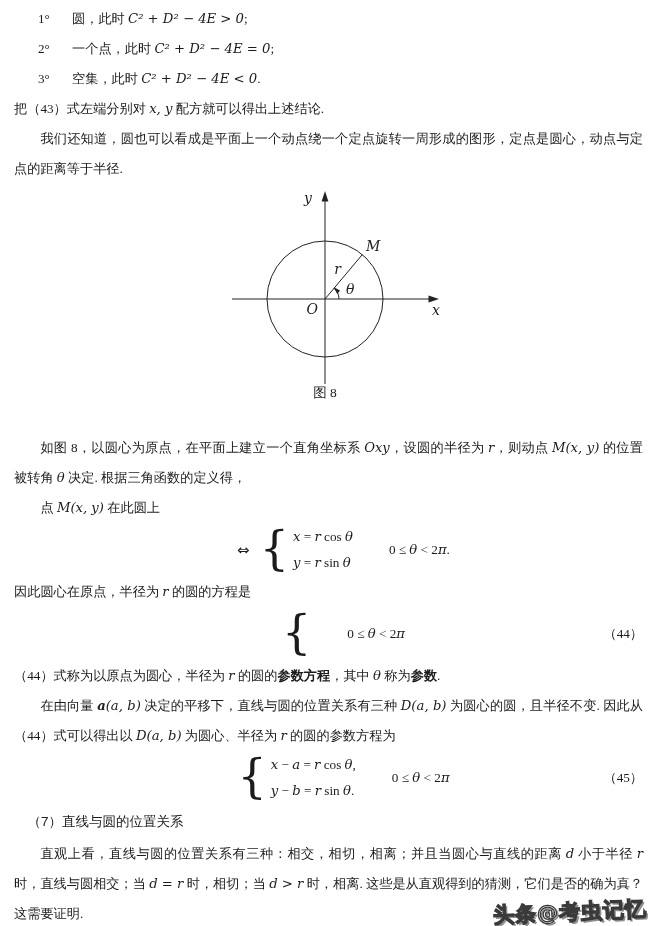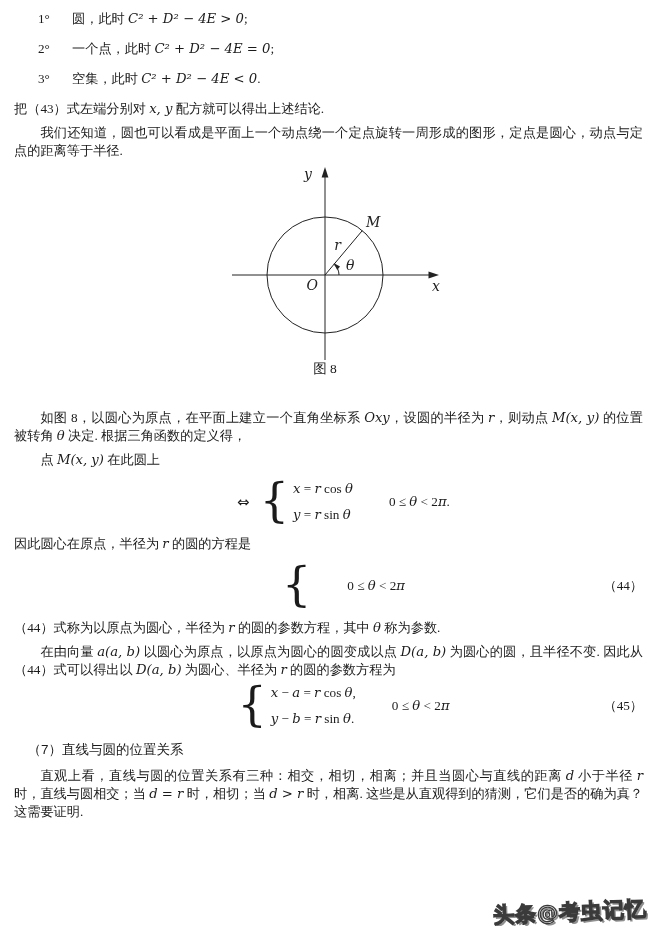--- a/index.html
+++ b/index.html
@@ -5,24 +5,24 @@
   html,body { margin:0; padding:0; background:#888; }
   .page {
     width:655px; height:926px; margin:0 auto; background:#ffffff;
     font-family:"Liberation Serif","DejaVu Serif",serif;
     font-size:13.2px; color:#1b1b1b; position:relative; overflow:hidden;
   }
   .content { padding:4px 12px 0 14px; }
   .case-item { display:flex; margin-left:24px; line-height:30px; }
   .case-num { width:34px; flex:0 0 34px; }
   .line { line-height:30px; }
-  .para { line-height:18px; text-align:justify; }
+  .para { line-height:30px; text-align:justify; }
   .indent { text-indent:2em; }
   .math, span.m { font-style:italic; font-family:"DejaVu Serif","Liberation Serif",serif; }
-  span.b { font-weight:normal;margin-top:36px; }
+  span.b { font-weight:bold;margin-top:36px; }
   .figure-wrap { height:214px; margin-top:4px; position:relative; }
   .figure-wrap svg { position:absolute; left:210px; top:0; }
   .fig-label { font-family:"DejaVu Serif",serif; font-style:italic; font-size:14px; fill:#222; }
   .fig-caption { font-family:"Liberation Serif",serif; font-size:13.5px; fill:#1b1b1b; }
   .mt16 { margin-top:31px; }
   .eq { position:relative; display:flex; justify-content:center; align-items:center; height:54px; }
   .eq-inner { display:flex; align-items:center; margin-left:30px; }
   .iff { margin-right:10px; font-size:15px; font-family:"DejaVu Sans",sans-serif; }
   .brace { font-size:46px; line-height:1; font-weight:300; transform:translateY(-2px);
            font-family:"DejaVu Serif",serif; }
@@ -110,21 +110,21 @@
     <div class="eq">
       <div class="eq-inner">
         <span class="brace">{</span>
         <span class="eq-cond"><span>0 ≤ </span><span class="m">θ</span><span> &lt; 2</span><span class="m">π</span></span>
       </div>
       <span class="eq-tag">（44）</span>
     </div>
 
     <div class="line"><span>（44）式称为以原点为圆心，半径为 </span><span class="m">r</span><span> 的圆的</span><span class="b">参数方程</span><span>，其中 </span><span class="m">θ</span><span> 称为</span><span class="b">参数</span><span>.</span></div>
 
-    <div class="para indent"><span>在由向量 </span><span class="m b">a</span><span class="m">(a, b)</span><span> 以圆心为原点，以原点为圆心的圆变成以点 </span><span class="m">D(a, b)</span><span> 为圆心的圆，且半径不变. 因此从（44）式可以得出以 </span><span class="m">D(a, b)</span><span> 为圆心、半径为 </span><span class="m">r</span><span> 的圆的参数方程为</span></div>
+    <div class="para indent"><span>在由向量 </span><span class="m b">a</span><span class="m">(a, b)</span><span> 决定的平移下，直线与圆的位置关系有三种 </span><span class="m">D(a, b)</span><span> 为圆心的圆，且半径不变. 因此从（44）式可以得出以 </span><span class="m">D(a, b)</span><span> 为圆心、半径为 </span><span class="m">r</span><span> 的圆的参数方程为</span></div>
 
     <div class="eq">
       <div class="eq-inner">
         <span class="brace">{</span>
         <div class="eq-lines">
           <div class="eq-line"><span class="m">x</span><span> − </span><span class="m">a</span><span> = </span><span class="m">r</span><span> cos </span><span class="m">θ</span><span>,</span></div>
           <div class="eq-line"><span class="m">y</span><span> − </span><span class="m">b</span><span> = </span><span class="m">r</span><span> sin </span><span class="m">θ</span><span>.</span></div>
         </div>
         <span class="eq-cond"><span>0 ≤ </span><span class="m">θ</span><span> &lt; 2</span><span class="m">π</span></span>
       </div>

